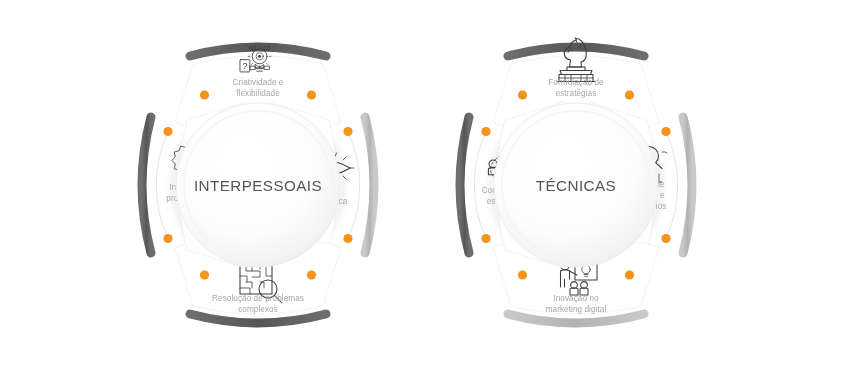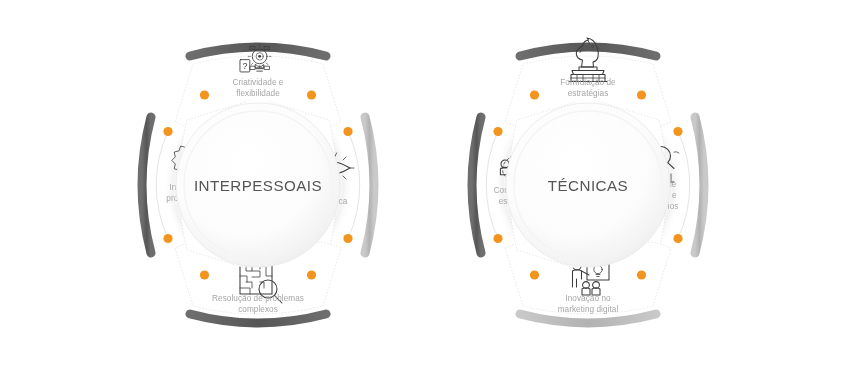--- a/index.html
+++ b/index.html
@@ -1,20 +1,20 @@
 <!DOCTYPE html>
 <html><head>
 <meta charset="utf-8">
 <style>
   html,body{margin:0;padding:0;background:#ffffff;}
   body{width:850px;height:366px;overflow:hidden;font-family:"Liberation Sans",sans-serif;}
   #stage{position:relative;width:850px;height:366px;background:#fff;}
   .wheel{position:absolute;top:0;width:425px;height:366px;}
   #wheel-left{left:0;}
-  #wheel-right{left:423px;}
+  #wheel-right{left:411px;}
   .wheel svg{display:block;width:425px;height:366px;}
   .petal-label{
     font-family:"Liberation Sans",sans-serif;
     font-size:8.2px;
     fill:#a6a6a6;
     text-anchor:middle;
     letter-spacing:.06px;
   }
   .hub-label{
     font-family:"Liberation Sans",sans-serif;

